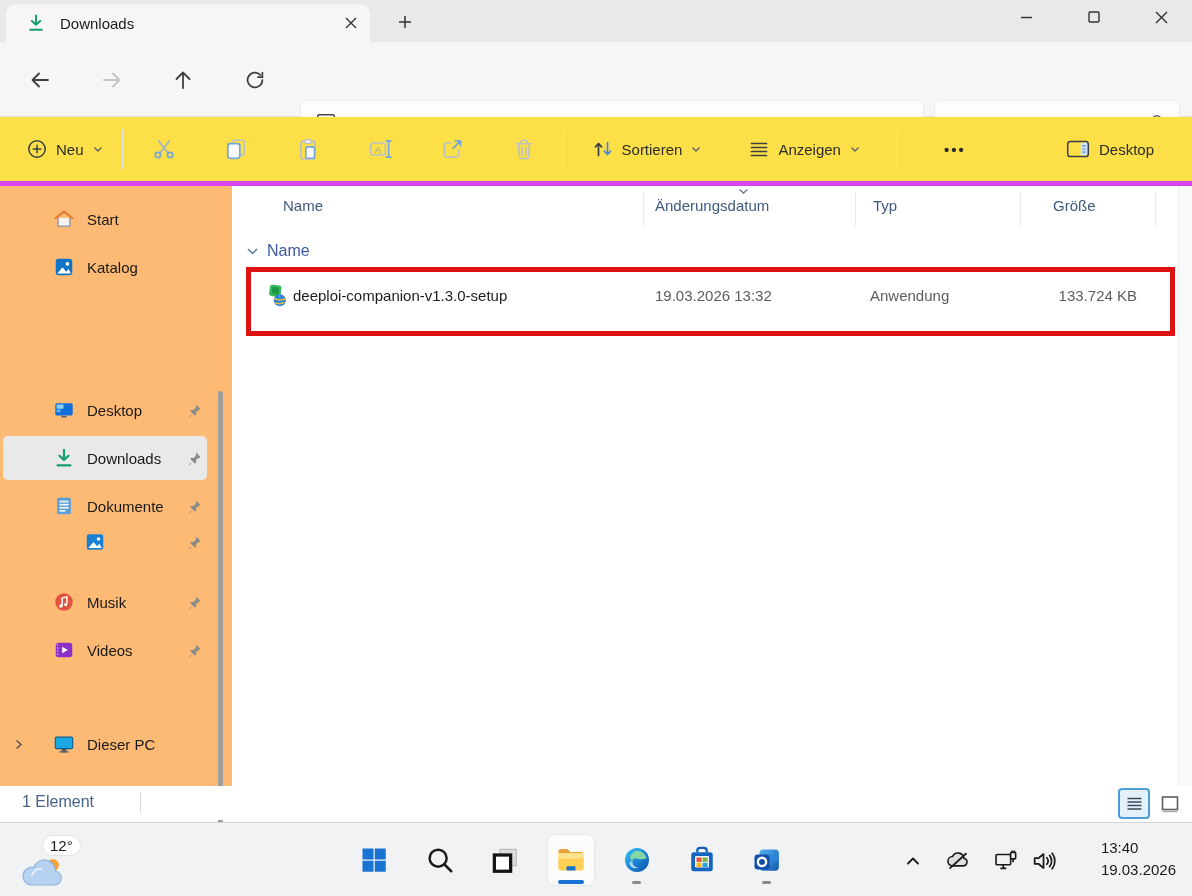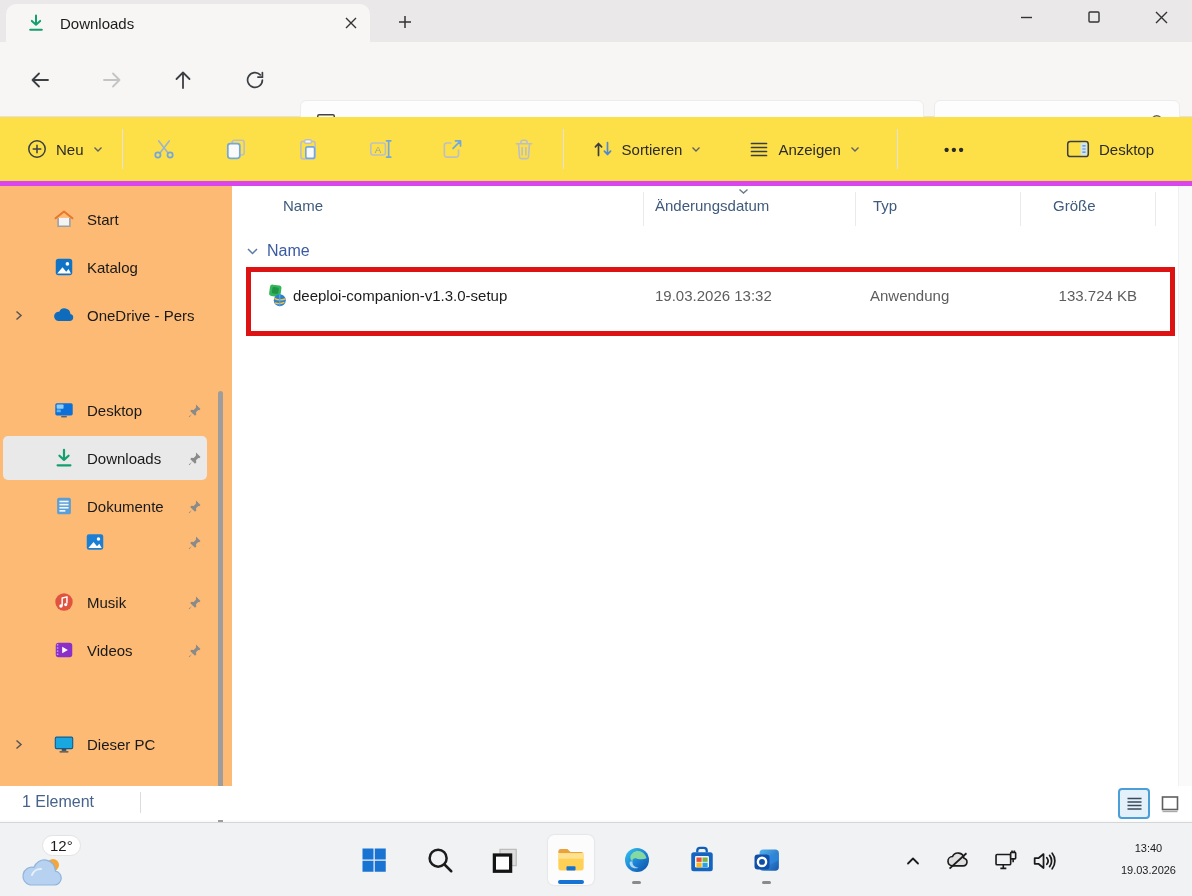--- a/index.html
+++ b/index.html
@@ -66,21 +66,21 @@
 
   
   #taskbar { position:absolute; left:0; top:822px; width:1192px; height:74px; background:#f1f2f4; border-top:1px solid #d4d5d7; }
   #weather { position:absolute; left:16px; top:8px; width:70px; height:58px; }
   #weather-bubble { position:absolute; left:26px; top:4px; background:#fff; border:1px solid #e3e3e3; border-radius:11px;
     padding:1px 7px; font-size:15px; color:#1b1b1b; }
   .tb-ico { position:absolute; top:16px; width:42px; height:42px; display:flex; align-items:center; justify-content:center; }
   #tb-explorer-bg { position:absolute; left:548px; top:12px; width:46px; height:50px; background:#fcfcfc; border-radius:6px; box-shadow:0 0 2px rgba(0,0,0,.15); }
   #tb-explorer-indicator { position:absolute; left:558px; top:57px; width:26px; height:4px; border-radius:2px; background:#1673d3; }
   .run-dot { position:absolute; top:58px; width:9px; height:3px; border-radius:2px; background:#8a8a8a; }
-  #tray-clock { position:absolute; right:16px; top:14px; text-align:center; font-size:11px; line-height:22px; color:#1b1b1b; }
+  #tray-clock { position:absolute; right:16px; top:14px; text-align:left; font-size:15px; line-height:22px; color:#1b1b1b; }
   .tray-ico { position:absolute; top:22px; display:flex; align-items:center; justify-content:center; width:32px; height:32px; }
 </style>
 </head>
 <body>
 
 <div id="window">
 
   <div id="tabbar">
     <div id="tab-active">
       <span>
@@ -284,33 +284,20 @@
         <svg width="22" height="22" viewBox="0 0 24 24">
             <rect x="3" y="3" width="18" height="18" rx="3" fill="#1173c6"></rect>
             <circle cx="15.7" cy="8.6" r="2" fill="#fff"></circle>
             <path d="M4.6 19.2l5.8-7 4 5 2.6-3.1 2.6 5.1z" fill="#fff"></path>
           </svg>
       </span>
       <span class="sb-label">Katalog</span>
       <span class="sb-pin"></span>
     </div>
 
-    <div class="sb-item" style="top:107px;">
-      <span class="sb-chev">
-        <svg width="13" height="13" viewBox="0 0 13 13" fill="none" stroke="#555" stroke-width="1.5">
-            <path d="M4.5 2.5 9 6.5l-4.5 4"></path>
-          </svg>
-      </span>
-      <span class="sb-ico">
-        <svg width="24" height="16" viewBox="0 0 26 16">
-            <path d="M6.2 15h13.6a4.2 4.2 0 0 0 .8-8.3A7 7 0 0 0 7.3 4.1 5 5 0 0 0 6.2 15z" fill="#0f6cbd"></path>
-          </svg>
-      </span>
-      <span class="sb-label">OneDrive - Pers</span>
-    </div>
 
     <div class="sb-item" style="top:202px;">
       <span class="sb-noch"></span>
       <span class="sb-ico">
         <svg width="22" height="22" viewBox="0 0 24 24">
             <rect x="2.5" y="4.5" width="19" height="13.5" rx="1.8" fill="#0d6fd8"></rect>
             <rect x="4" y="6" width="7.5" height="4.5" rx=".8" fill="#8ecdf6"></rect>
             <rect x="4" y="11.5" width="4.5" height="3" rx=".6" fill="#5fb2ee"></rect>
             <rect x="9" y="18.5" width="6" height="1.6" fill="#56636f"></rect>
           </svg>

